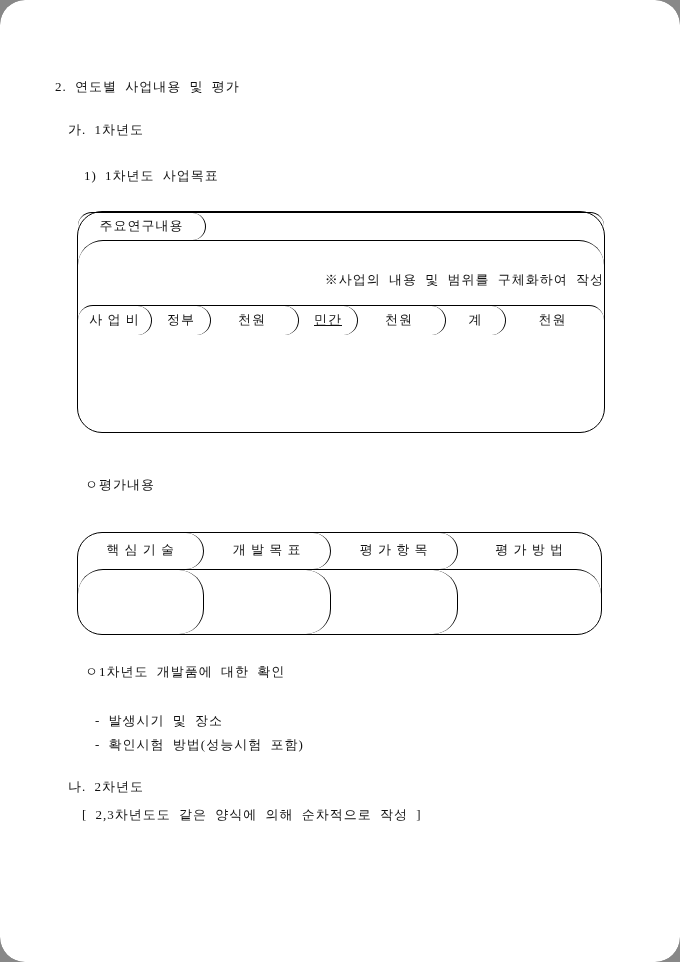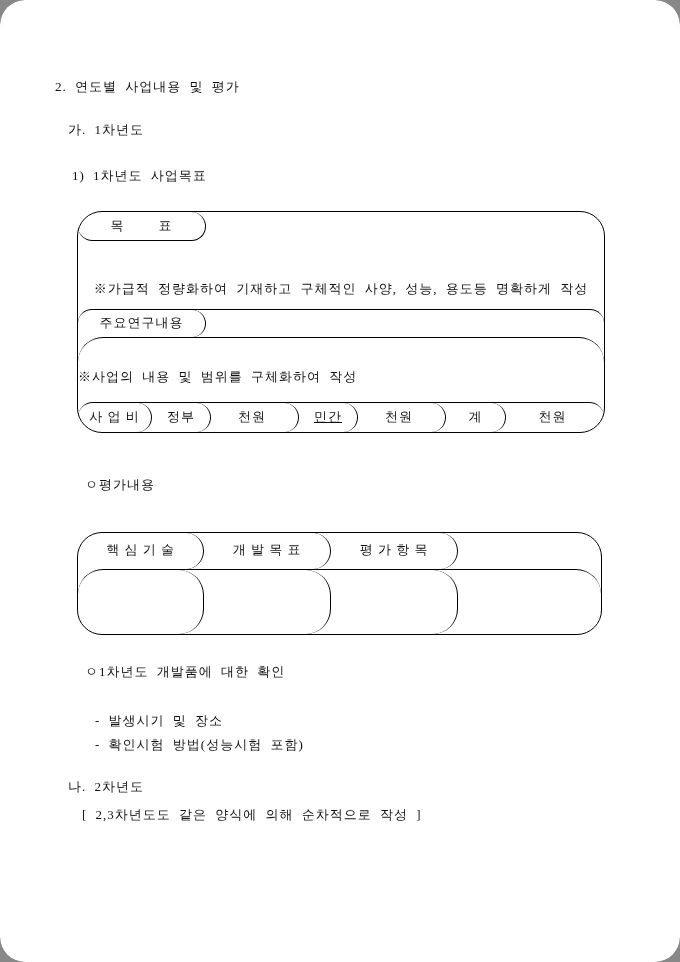--- a/index.html
+++ b/index.html
@@ -22,21 +22,21 @@
   }
   .line {
     position: absolute;
     white-space: pre;
     letter-spacing: 1px;
     word-spacing: 4px;
     line-height: 16px;
   }
   .h-main   { left: 55px; top: 79px; }
   .h-ga     { left: 68px; top: 122px; }
-  .h-item1  { left: 72px; top: 168px; text-align: center; }
+  .h-item1  { left: 84px; top: 168px; text-align: center; }
   .h-item2  { left: 72px; top: 467px; }
   .bullet1  { left: 85px; top: 477px; }
   .bullet2  { left: 85px; top: 664px; }
   .dash1    { left: 95px; top: 689px; }
   .dash2    { left: 95px; top: 713px; }
   .dash3    { left: 95px; top: 737px; }
   .h-na     { left: 68px; top: 779px; }
   .bracket  { left: 82px; top: 807px; }
 
   
@@ -71,21 +71,21 @@
     text-align: center;
     line-height: 26px;
     letter-spacing: 1px;
   }
   .t1-b2-value { flex: 1; }
   .t1-band3 {
     height: 65px;
     border-top: 1px solid var(--border);
     display: flex;
     align-items: center;
-    justify-content: flex-start;
+    justify-content: flex-end;
     padding-top: 14px;
     letter-spacing: 1px;
     word-spacing: 4px;
     white-space: pre;
   }
   .t1-band4 { display: flex; height: 30px; border-top: 1px solid var(--border); }
   .t1-band4 .c {
     border-right: 1px solid var(--border);
     line-height: 28px;
     text-align: center;
@@ -126,24 +126,20 @@
 </head>
 <body>
 
 <div class="page">
 
   <div class="line h-main">2. 연도별 사업내용 및 평가</div>
   <div class="line h-ga">가. 1차년도</div>
   <div class="line h-item1">1) 1차년도 사업목표</div>
 
   <div class="t1">
-    <div class="t1-band1">
-      <div class="t1-tab">목        표</div>
-      <div class="t1-note1">※가급적 정량화하여 기재하고 구체적인 사양, 성능, 용도등 명확하게 작성</div>
-    </div>
     <div class="t1-band2">
       <div class="t1-b2-label">주요연구내용</div>
       <div class="t1-b2-value"></div>
     </div>
     <div class="t1-band3">
       <span>※사업의 내용 및 범위를 구체화하여 작성</span>
     </div>
     <div class="t1-band4">
       <div class="c c0">사 업 비</div>
       <div class="c c1">정부</div>
@@ -155,20 +151,21 @@
     </div>
   </div>
 
   <div class="line bullet1">ㅇ평가내용</div>
 
   <div class="t2">
     <div class="t2-head">
       <div class="hc w0">핵 심 기 술</div>
       <div class="hc w1">개 발 목 표</div>
       <div class="hc w2">평 가 항 목</div>
+      <div class="hc w3">평 가 방 법</div>
     </div>
     <div class="t2-body">
       <div class="bc w0"></div>
       <div class="bc w1"></div>
       <div class="bc w2"></div>
       <div class="bc w3"></div>
     </div>
   </div>
 
   <div class="line bullet2">ㅇ1차년도 개발품에 대한 확인</div>

